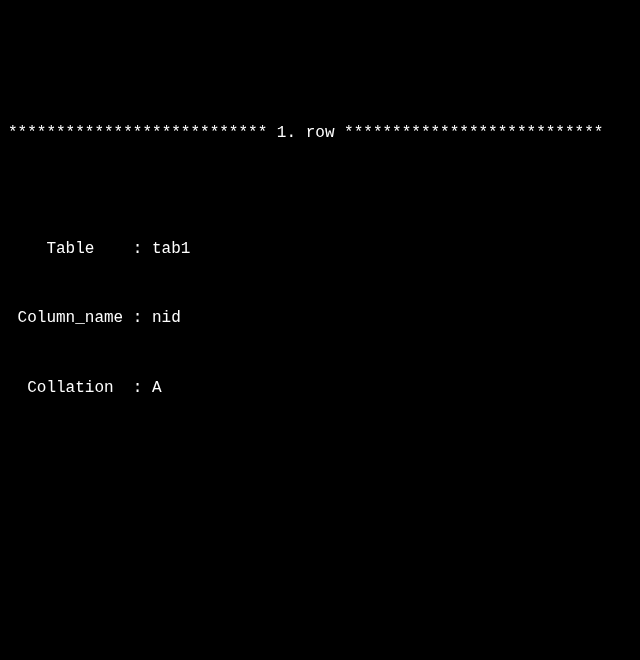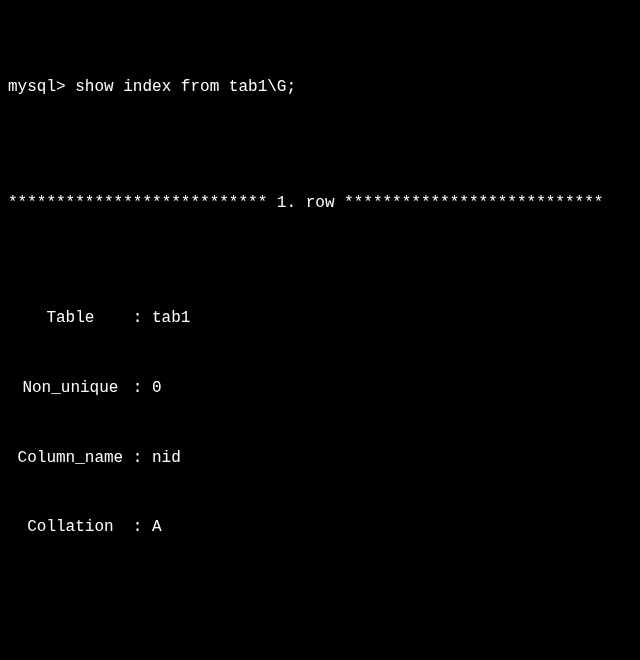--- a/index.html
+++ b/index.html
@@ -36,28 +36,26 @@
   }
   .field-value {
     display: inline;
   }
 </style>
 </head>
 <body>
 
 <div class="terminal">
 
-  <span class="prompt-line"><span>mysql&gt;</span> <span>show index from tab1\G;</span></span>
 
   
   <span class="row-sep"><span>***************************</span> <span>1</span>. <span>row</span> <span>***************************</span></span>
 
   
   <span class="field-row"><span class="field-label">Table</span>: <span class="field-value">tab1</span></span>
-  <span class="field-row"><span class="field-label">Non_unique</span>: <span class="field-value">0</span></span>
   <span class="field-row"><span class="field-label">Column_name</span>: <span class="field-value">nid</span></span>
   <span class="field-row"><span class="field-label">Collation</span>: <span class="field-value">A</span></span>
   
   
   
   
   
   
   
 

